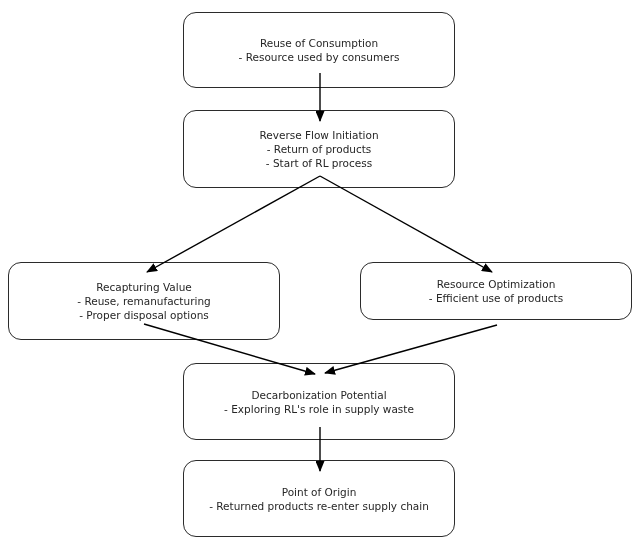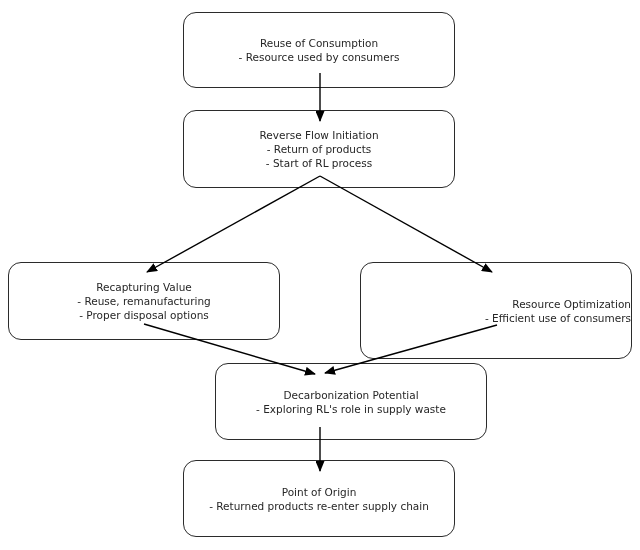--- a/index.html
+++ b/index.html
@@ -25,22 +25,22 @@
     font-size: 10.5px;
     line-height: 14px;
     color: #262626;
     z-index: 1;
   }
   .node .nl { white-space: nowrap; }
   
   .n-consumption      { left: 183px; top:  12px; width: 272px; height: 76px; }
   .n-reverse-flow     { left: 183px; top: 110px; width: 272px; height: 78px; }
   .n-recapturing      { left:   8px; top: 262px; width: 272px; height: 78px; }
-  .n-resource         { left: 360px; top: 262px; width: 272px; height: 97px; align-items: flex-end; }
-  .n-decarbonization  { left: 183px; top: 363px; width: 272px; height: 77px; margin-left: 32px; }
+  .n-resource         { left: 360px; top: 262px; width: 272px; height: 58px; }
+  .n-decarbonization  { left: 183px; top: 363px; width: 272px; height: 77px; }
   .n-origin           { left: 183px; top: 460px; width: 272px; height: 77px; }
   .arrow-layer {
     position: absolute;
     left: 0; top: 0;
     width: 640px; height: 550px;
     z-index: 2;
     pointer-events: none;
   }
   .arrow-layer line { stroke: #000000; stroke-width: 1.4; }
 </style>
@@ -61,21 +61,21 @@
   </div>
 
   <div class="node n-recapturing">
     <div class="nl">Recapturing Value</div>
     <div class="nl">- Reuse, remanufacturing</div>
     <div class="nl">- Proper disposal options</div>
   </div>
 
   <div class="node n-resource">
     <div class="nl">Resource Optimization</div>
-    <div class="nl">- Efficient use of consumers</div>
+    <div class="nl">- Efficient use of products</div>
   </div>
 
   <div class="node n-decarbonization">
     <div class="nl">Decarbonization Potential</div>
     <div class="nl">- Exploring RL's role in supply waste</div>
   </div>
 
   <div class="node n-origin">
     <div class="nl">Point of Origin</div>
     <div class="nl">- Returned products re-enter supply chain</div>

